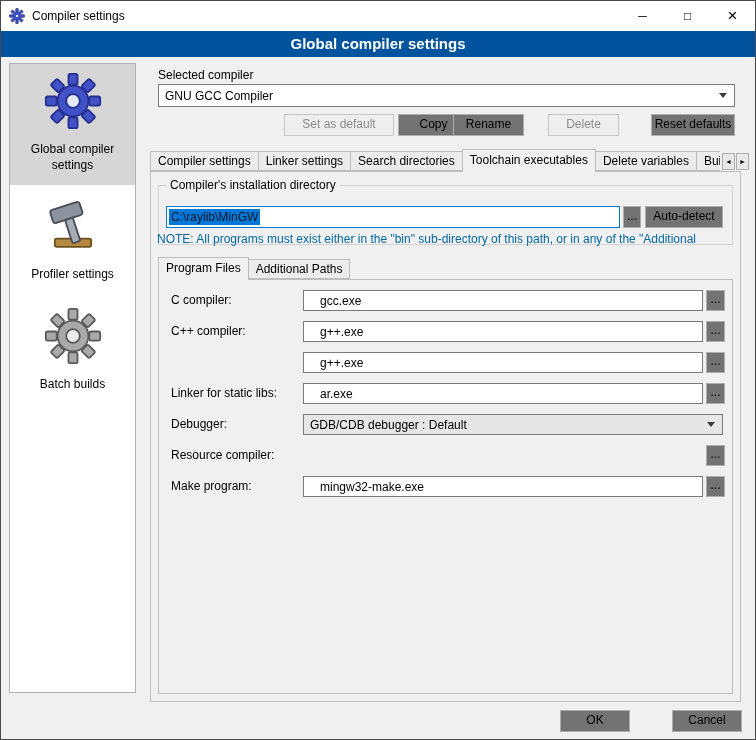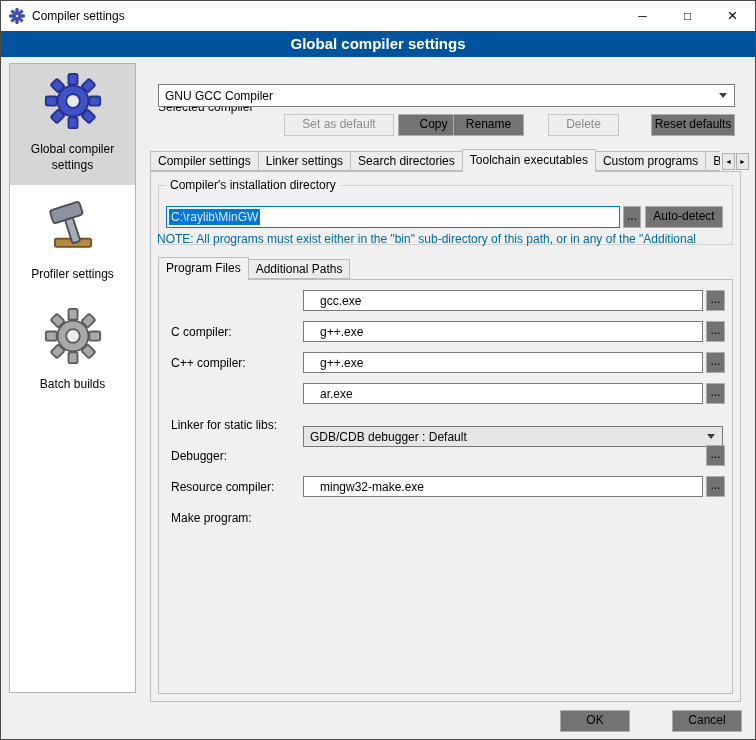--- a/index.html
+++ b/index.html
@@ -40,21 +40,21 @@
   .btn.disabled { color: #8b8b8b; background: #eeeeee; border-color: #c6c6c6; }
   .btn.browse { left: 705px; width: 19px; height: 21px; line-height: 17px; }
 
   .combo { position: absolute; height: 23px; background: #fff; border: 1px solid #7a7a7a;
            display: flex; align-items: center; justify-content: space-between;
            padding: 0 7px 0 6px; cursor: default; }
   .combo.gray { background: #e6e6e6; height: 21px; }
   .chev { width: 0; height: 0; border-left: 4px solid transparent;
           border-right: 4px solid transparent; border-top: 5px solid #3c3c3c; }
 
-  .label { position: absolute; line-height: 21px; margin-top: 32px; }
+  .label { position: absolute; line-height: 21px; }
 
   .field-input { position: absolute; left: 302px; width: 400px; height: 21px;
                  border: 1px solid #7a7a7a; background: #fff; padding: 0 16px;
                  font-family: "Liberation Sans", sans-serif; font-size: 12px; }
 
   
   .tabstrip { position: absolute; display: flex; align-items: flex-end; height: 23px; z-index: 3; }
   .tab { height: 20px; line-height: 19px; padding: 0 7px; background: #ececec;
          border: 1px solid #bdbdbd; margin-right: -1px; margin-bottom: 1px; white-space: nowrap; cursor: default; }
   .tab.selected { height: 23px; line-height: 21px; background: #f0f0f0;
@@ -69,21 +69,21 @@
                border: 1px solid #bdbdbd; background: #f0f0f0; }
 
   
   .groupbox { position: absolute; left: 157px; top: 184px; width: 575px; height: 60px;
               border: 1px solid #d2d2d2; }
   .groupbox .legend { position: absolute; top: -8px; left: 7px; background: #f0f0f0; padding: 0 4px; }
 
   .install-field { position: absolute; left: 165px; top: 205px; width: 454px; height: 22px;
                    background: #fff; border: 1px solid #0078d7; display: flex; align-items: center;
                    padding-left: 2px; overflow: hidden; }
-  .install-field .sel { background: #0078d7; color: #e5e5e5; padding: 1px 2px; white-space: nowrap; }
+  .install-field .sel { background: #0078d7; color: #0f172a; padding: 1px 2px; white-space: nowrap; }
 
   .note { position: absolute; left: 156px; top: 231px; width: 567px; color: #0369a1;
           white-space: nowrap; overflow: hidden; }
 </style>
 </head>
 <body>
 
 <div class="window">
 
   <div class="titlebar">
@@ -178,21 +178,21 @@
   <div class="btn" style="left:397px; top:113px; width:71px;">Copy</div>
   <div class="btn" style="left:452px; top:113px; width:71px;">Rename</div>
   <div class="btn disabled" style="left:547px; top:113px; width:71px;">Delete</div>
   <div class="btn" style="left:650px; top:113px; width:84px;">Reset defaults</div>
 
   <div class="tabstrip" style="left:149px; top:148px; max-width:570px; overflow:hidden;">
     <div class="tab">Compiler settings</div>
     <div class="tab">Linker settings</div>
     <div class="tab">Search directories</div>
     <div class="tab selected">Toolchain executables</div>
-    <div class="tab">Custom programs</div>
+    <div class="tab">Delete variables</div>
     <div class="tab cut">Buil</div>
   </div>
   <div class="tab-arrow" style="left:721px; top:152px;">◄</div>
   <div class="tab-arrow" style="left:735px; top:152px;">►</div>
 
   <div class="tab-panel"></div>
 
   <div class="groupbox">
     <span class="legend">Compiler's installation directory</span>
   </div>
@@ -220,21 +220,21 @@
   <div class="btn browse" style="top:320px;">...</div>
 
   <input class="field-input" style="top: 351px;" value="g++.exe">
   <div class="btn browse" style="top:351px;">...</div>
 
   <div class="label" style="left:170px; top:382px;">Linker for static libs:</div>
   <input class="field-input" style="top: 382px;" value="ar.exe">
   <div class="btn browse" style="top:382px;">...</div>
 
   <div class="label" style="left:170px; top:413px;">Debugger:</div>
-  <div class="combo gray" style="left:302px; top:425px; width:420px;gap:28px;">
+  <div class="combo gray" style="left:302px; top:413px; width:420px;gap:28px;">
     <span>GDB/CDB debugger : Default</span>
     <span class="chev"></span>
   </div>
 
   <div class="label" style="left:170px; top:444px;">Resource compiler:</div>
   <div class="btn browse" style="top:444px;">...</div>
 
   <div class="label" style="left:170px; top:475px;">Make program:</div>
   <input class="field-input" style="top: 475px;" value="mingw32-make.exe">
   <div class="btn browse" style="top:475px;">...</div>

